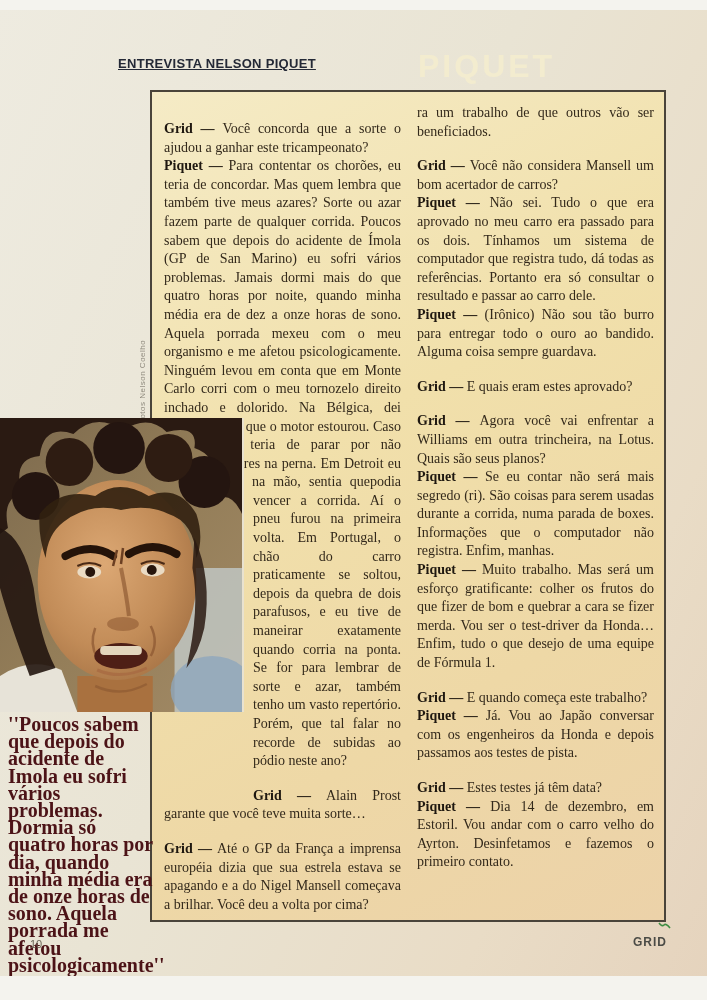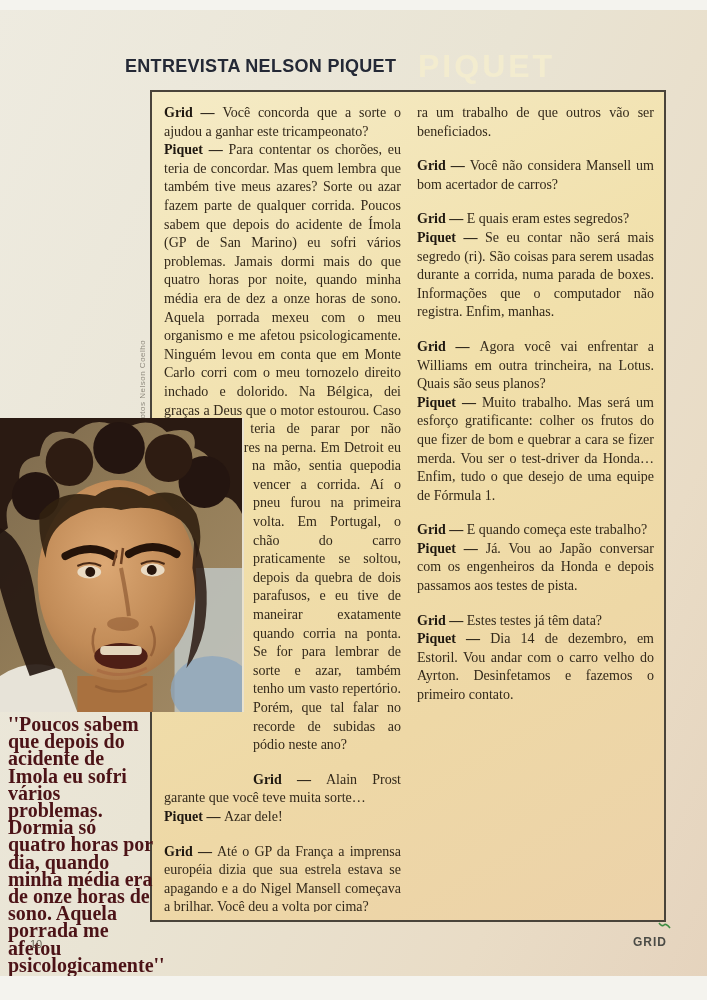--- a/index.html
+++ b/index.html
@@ -2,35 +2,35 @@
 <html><head>
 <meta charset="utf-8">
 <style>
   html,body{margin:0;padding:0;background:#cfcdc6;}
   .page{position:relative;width:707px;height:1000px;margin:0 auto;overflow:hidden;
         background:linear-gradient(115deg,#eeebe0 0%,#e9e4d4 45%,#e9dcc6 78%,#e5d3bd 100%);
         font-family:"Liberation Serif",serif;}
   .top-strip{position:absolute;left:0;top:0;right:0;height:10px;background:#f4f3ee;}
   .bottom-strip{position:absolute;left:0;bottom:0;right:0;height:24px;background:#f4f3ee;}
 
-  .header-title{position:absolute;left:125px;top:56px;
-        font-family:"Liberation Sans",sans-serif;font-weight:700;font-size:18px;
-        letter-spacing:.3px;color:#242936;}
+  .header-title{position:absolute;left:118px;top:56px;
+        font-family:"Liberation Sans",sans-serif;font-weight:700;font-size:13px;
+        letter-spacing:.3px;color:#242936;text-decoration:underline;}
   .watermark{position:absolute;left:418px;top:48px;
         font-family:"Liberation Sans",sans-serif;font-weight:700;font-size:32px;
         letter-spacing:3px;color:#f3eccf;}
 
   .content-box{position:absolute;left:150px;top:90px;width:516px;height:832px;
         box-sizing:border-box;border:2px solid #4a443a;
         background:linear-gradient(150deg,#f5ebc6 0%,#f1e0ab 40%,#eed8a6 70%,#ecd2a9 100%);
         padding:12px 10px 8px 12px;display:flex;gap:16px;overflow:hidden;}
   .col{flex:1;font-size:14px;line-height:18.6px;color:#33291b;text-align:justify;overflow:hidden;}
   .blk{margin:0;}
   .blk.q{margin-top:16px;}
-  .blk.q:first-child{margin-top:0;}
+  .blk.q:first-child{margin-top:16px;}
   .spk{font-weight:700;color:#1f1810;}
   .blk.a .txt,.blk.cont .txt{}
   .photo-spacer{float:left;width:82px;height:296px;margin:2px 7px 2px 0;}
 
   .photo{position:absolute;left:0;top:418px;width:244px;height:294px;z-index:5;
         border-right:2px solid #e9e2cf;box-sizing:border-box;background:#7d6a4e;}
   .photo svg{display:block;width:100%;height:100%;}
 
   .photo-credit{position:absolute;left:138px;top:424px;transform:rotate(-90deg);
         transform-origin:0 0;white-space:nowrap;
@@ -53,29 +53,30 @@
   <div class="top-strip"></div>
 
   <div class="watermark">PIQUET</div>
   <div class="header-title">ENTREVISTA NELSON PIQUET</div>
 
   <div class="content-box">
     <div class="col" id="col1">
         <p class="blk q"><b class="spk">Grid — </b><span class="txt">Você concorda que a sorte o ajudou a ganhar este tricampeonato?</span></p>
         <p class="blk a"><b class="spk">Piquet — </b><span class="txt">Para contentar os chorões, eu teria de concordar. Mas quem lembra que também tive meus azares? Sorte ou azar fazem parte de qualquer corrida. Poucos sabem que depois do acidente de Ímola (GP de San Marino) eu sofri vários problemas. Jamais dormi mais do que quatro horas por noite, quando minha média era de dez a onze horas de sono. Aquela porrada mexeu com o meu organismo e me afetou psicologicamente. Ninguém levou em conta que em Monte Carlo corri com o meu tornozelo direito inchado e dolorido. Na Bélgica, dei graças a Deus que o motor estourou. Caso contrário eu teria de parar por não suportar as dores na perna. Em Detroit eu tinha o carro na mão, sentia que</span><span class="photo-spacer"></span><span class="txt">podia vencer a corrida. Aí o pneu furou na primeira volta. Em Portugal, o chão do carro praticamente se soltou, depois da quebra de dois parafusos, e eu tive de maneirar exatamente quando corria na ponta. Se for para lembrar de sorte e azar, também tenho um vasto repertório. Porém, que tal falar no recorde de subidas ao pódio neste ano?</span></p>
         <p class="blk q"><b class="spk">Grid — </b><span class="txt">Alain Prost garante que você teve muita sorte…</span></p>
-        <p class="blk a"><b class="spk">Piquet — </b><span class="txt">Azar dele!</span></p>
         <p class="blk q"><b class="spk">Grid — </b><span class="txt">Até o GP da França a imprensa européia dizia que sua estrela estava se apagando e a do Nigel Mansell começava a brilhar. Você deu a volta por cima?</span></p>
       </div>
     <div class="col" id="col2">
         <p class="blk cont"><span class="txt">ra um trabalho de que outros vão ser beneficiados.</span></p>
         <p class="blk q"><b class="spk">Grid — </b><span class="txt">Você não considera Mansell um bom acertador de carros?</span></p>
-        <p class="blk q"><b class="spk">Grid — </b><span class="txt">E quais eram estes segredos?</span></p>
+        <p class="blk a"><b class="spk">Piquet — </b><span class="txt">Não sei. Tudo o que era aprovado no meu carro era passado para os dois. Tínhamos um sistema de computador que registra tudo, dá todas as referências. Portanto era só consultar o resultado e passar ao carro dele.</span></p>
+        <p class="blk a"><b class="spk">Piquet — </b><span class="txt">(Irônico) Não sou tão burro para entregar todo o ouro ao bandido. Alguma coisa sempre guardava.</span></p>
+        <p class="blk q"><b class="spk">Grid — </b><span class="txt">E quais eram estes aprovado?</span></p>
+        <p class="blk q"><b class="spk">Grid — </b><span class="txt">Agora você vai enfrentar a Williams em outra trincheira, na Lotus. Quais são seus planos?</span></p>
         <p class="blk a"><b class="spk">Piquet — </b><span class="txt">Se eu contar não será mais segredo (ri). São coisas para serem usadas durante a corrida, numa parada de boxes. Informações que o computador não registra. Enfim, manhas.</span></p>
-        <p class="blk q"><b class="spk">Grid — </b><span class="txt">Agora você vai enfrentar a Williams em outra trincheira, na Lotus. Quais são seus planos?</span></p>
         <p class="blk a"><b class="spk">Piquet — </b><span class="txt">Muito trabalho. Mas será um esforço gratificante: colher os frutos do que fizer de bom e quebrar a cara se fizer merda. Vou ser o test-driver da Honda… Enfim, tudo o que desejo de uma equipe de Fórmula 1.</span></p>
         <p class="blk q"><b class="spk">Grid — </b><span class="txt">E quando começa este trabalho?</span></p>
         <p class="blk a"><b class="spk">Piquet — </b><span class="txt">Já. Vou ao Japão conversar com os engenheiros da Honda e depois passamos aos testes de pista.</span></p>
         <p class="blk q"><b class="spk">Grid — </b><span class="txt">Estes testes já têm data?</span></p>
         <p class="blk a"><b class="spk">Piquet — </b><span class="txt">Dia 14 de dezembro, em Estoril. Vou andar com o carro velho do Ayrton. Desinfetamos e fazemos o primeiro contato.</span></p>
       </div>
   </div>
 
   <div class="photo-credit">Fotos Nelson Coelho</div>
 

